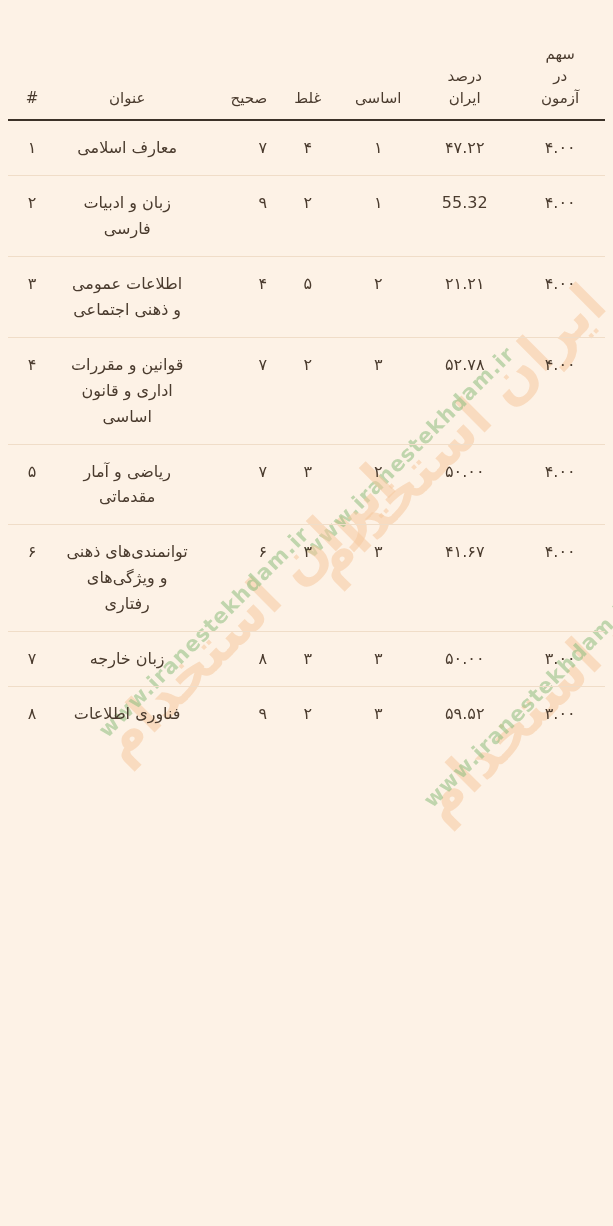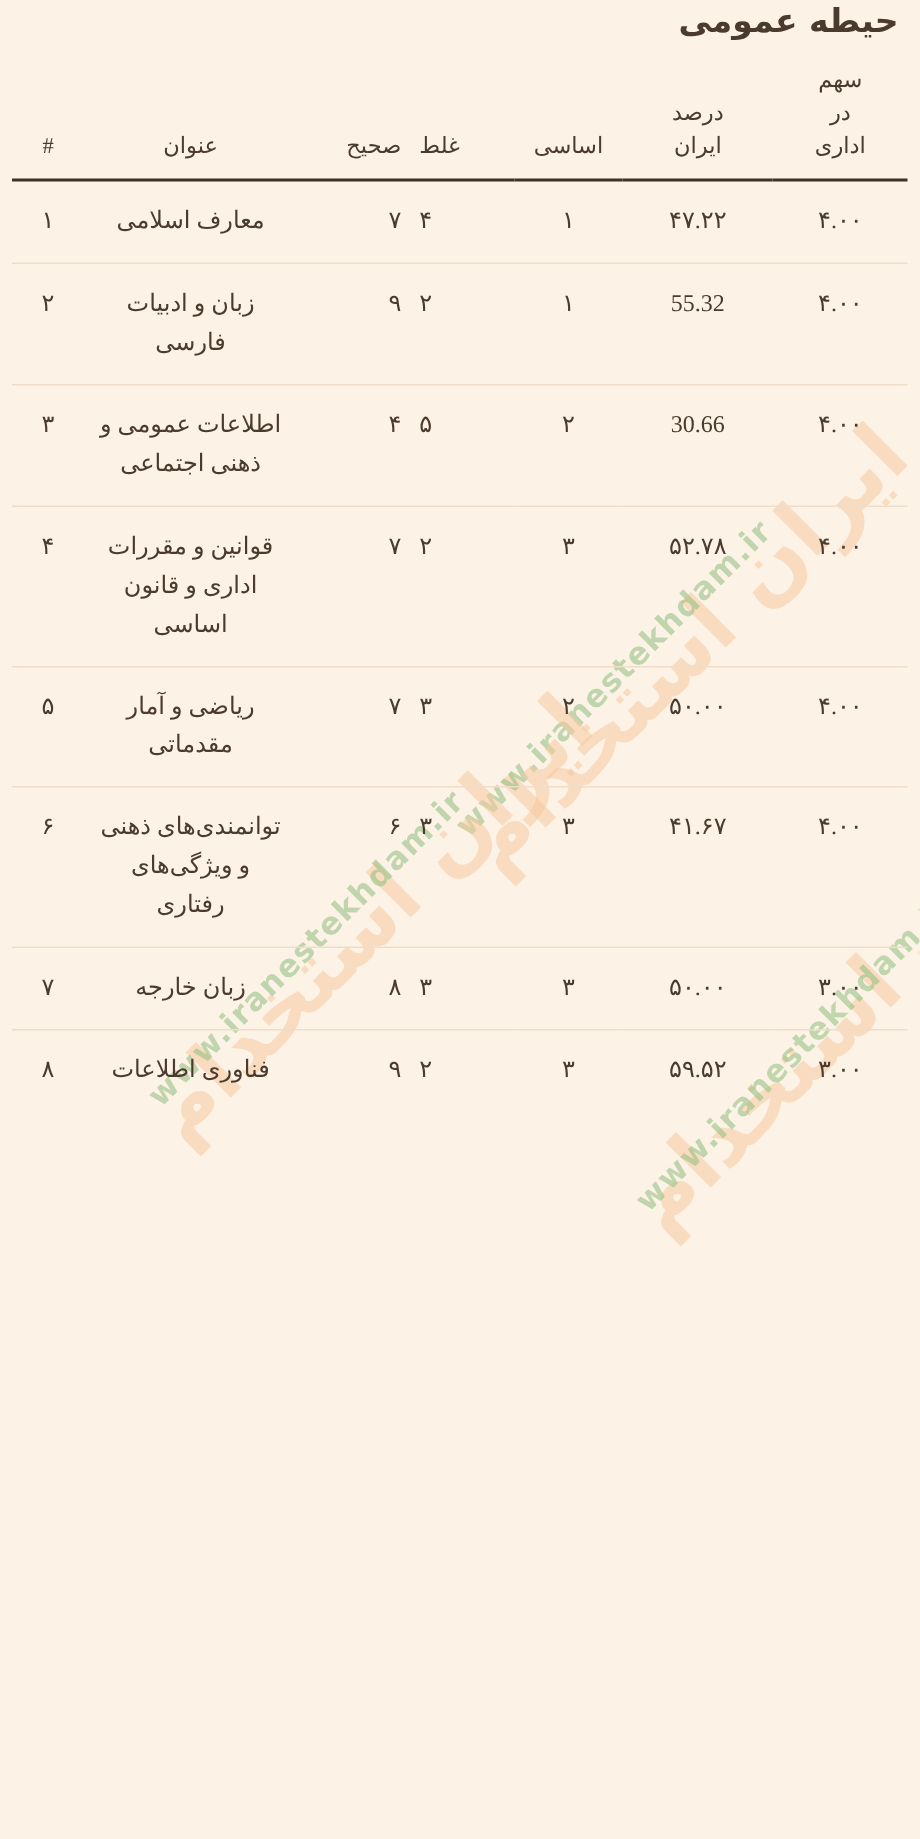--- a/index.html
+++ b/index.html
@@ -59,41 +59,40 @@
   }
 
   table.report {
     position: absolute;
     top: 40px;
     right: 8px;
     left: 8px;
     border-collapse: collapse;
     width: calc(100% - 16px);
     z-index: 8;
-    font-family: Liberation Serif, serif;
   }
   table.report th, table.report td {
     background: transparent;
   }
   thead th {
     font-size: 15px;
     font-weight: normal;
     color: #4a3b2e;
     vertical-align: bottom;
     padding: 4px 6px 10px 6px;
     line-height: 1.45;
     text-align: center;
   }
   thead tr {
     border-bottom: 2px solid #3c3228;
   }
   th.col-num, td.col-num { width: 40px; text-align: center; }
   th.col-title, td.col-title { width: 128px; text-align: center; padding-left: 10px; }
   th.col-correct, td.col-correct { width: 72px; text-align: right; }
-  th.col-wrong, td.col-wrong { width: 62px; text-align: left; }
+  th.col-wrong, td.col-wrong { width: 62px; text-align: center; }
   th.col-blank, td.col-blank { width: 62px; text-align: center; }
   th.col-percent, td.col-percent { width: 96px; text-align: center; }
   th.col-share, td.col-share { width: 84px; text-align: center; }
 
   tbody tr {
     border-bottom: 1px solid #f0ddc8;
   }
   tbody tr:last-child { border-bottom: none; }
   tbody td {
     font-size: 16px;
@@ -108,38 +107,37 @@
   .hdr-stack {
     display: block;
     text-align: center;
   }
 </style>
 </head>
 <body>
 
 <div class="page">
 
-  <div class="title">حیطه عمومی</div>
 
   <div class="watermarks">
     <div class="wm wm-fa" style="top:400px; right:-40px; transform:rotate(-45deg);">ایران استخدام</div>
     <div class="wm wm-en" style="top:440px; right:60px; transform:rotate(-45deg);">www.iranestekhdam.ir</div>
     <div class="wm wm-fa" style="top:580px; right:170px; transform:rotate(-45deg);">ایران استخدام</div>
     <div class="wm wm-en" style="top:620px; right:265px; transform:rotate(-45deg);">www.iranestekhdam.ir</div>
     <div class="wm wm-fa" style="top:640px; right:-150px; transform:rotate(-45deg);">ایران استخدام</div>
     <div class="wm wm-en" style="top:690px; right:-60px; transform:rotate(-45deg);">www.iranestekhdam.ir</div>
   </div>
 
   <table class="report">
     <thead>
       <tr>
         <th class="col-share">
           <span class="hdr-stack">سهم</span>
           <span class="hdr-stack">در</span>
-          <span class="hdr-stack">اداری</span>
+          <span class="hdr-stack">آزمون</span>
         </th>
         <th class="col-percent">
           <span class="hdr-stack">درصد</span>
           <span class="hdr-stack">ایران</span>
         </th>
         <th class="col-blank">اساسی</th>
         <th class="col-wrong">غلط</th>
         <th class="col-correct">صحیح</th>
         <th class="col-title">عنوان</th>
         <th class="col-num">#</th>
@@ -159,21 +157,21 @@
         <td class="col-share">۴.۰۰</td>
         <td class="col-percent">55.32</td>
         <td class="col-blank">۱</td>
         <td class="col-wrong">۲</td>
         <td class="col-correct">۹</td>
         <td class="col-title">زبان و ادبیات فارسی</td>
         <td class="col-num">۲</td>
       </tr>
       <tr>
         <td class="col-share">۴.۰۰</td>
-        <td class="col-percent">30.66</td>
+        <td class="col-percent">۲۱.۲۱</td>
         <td class="col-blank">۲</td>
         <td class="col-wrong">۵</td>
         <td class="col-correct">۴</td>
         <td class="col-title">اطلاعات عمومی و ذهنی اجتماعی</td>
         <td class="col-num">۳</td>
       </tr>
       <tr>
         <td class="col-share">۴.۰۰</td>
         <td class="col-percent">۵۲.۷۸</td>
         <td class="col-blank">۳</td>

